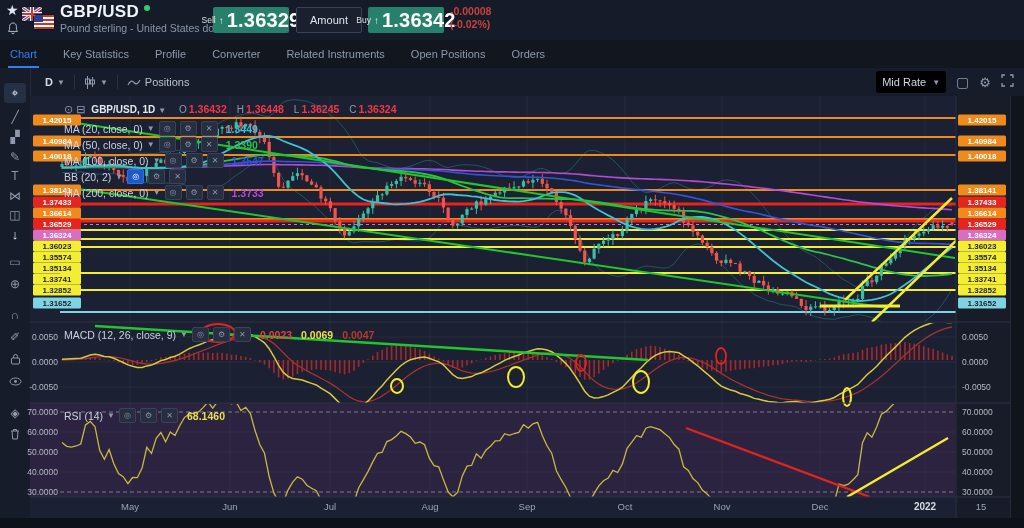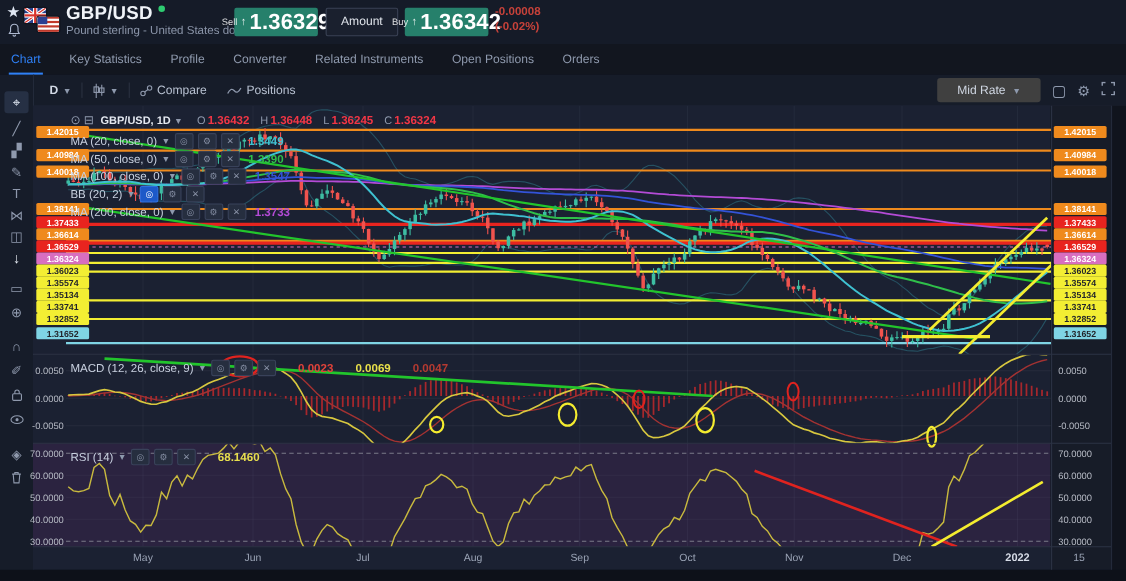--- a/index.html
+++ b/index.html
@@ -27,22 +27,22 @@
   .tab{cursor:pointer;position:relative;height:28px;display:flex;align-items:center}
   .tab.on{color:#2f80f6}
   .tab.on::after{content:"";position:absolute;left:-2px;right:-2px;bottom:0;height:2px;background:#2f80f6}
   
   .tb{position:absolute;top:68px;left:30px;width:994px;height:28px;background:#161c29;border-bottom:1px solid #232a3a;
       display:flex;align-items:center;font-size:11px;color:#b7c0d0}
   .tbi{display:flex;align-items:center;gap:4px;padding:0 9px;cursor:pointer;height:100%}
   .caret{font-size:8px;color:#8e99ad}
   .vsep{width:1px;height:14px;background:#2a3140}
   .tbR{margin-left:auto;display:flex;align-items:center;gap:10px;padding-right:10px}
-  .midrate{background:#404040;border-radius:3px;height:22px;display:flex;align-items:center;gap:6px;
-           padding:0 18px;font-size:11px;color:#cfd6e2;cursor:pointer}
+  .midrate{background:#000000;border-radius:3px;height:22px;display:flex;align-items:center;gap:6px;
+           padding:0 6px;font-size:11px;color:#cfd6e2;cursor:pointer}
   .ticon{color:#8e99ad;font-size:13px;cursor:pointer}
   
   .ltools{position:absolute;top:68px;left:0;width:30px;height:460px;background:#161c29;border-right:1px solid #232a3a}
   .tool{position:absolute;left:4px;width:22px;height:20px;display:flex;align-items:center;justify-content:center;
         color:#8f99ad;font-size:12px;cursor:pointer;border-radius:3px}
   .tool.on{background:#263044;color:#d7dee9}
   .tool.white{color:#e8edf5;font-weight:bold;font-size:13px}
   
   .pane{position:absolute;left:30px;width:925px}
   .scalecol{position:absolute;left:955px;top:96px;width:55px;height:422px;background:#171c28}
@@ -52,21 +52,21 @@
   .leg{position:absolute;z-index:3;white-space:nowrap;font-size:10.5px;color:#c6cede}
   .leg .sym{font-size:10px;font-weight:bold;color:#e4e8f0}
   .leg .gicon{color:#8f99ad;font-size:11px;margin-right:3px}
   .leg .ol{color:#8f99ad;font-size:10px;margin-left:7px}
   .leg .ov{color:#f23645;font-size:10.5px;font-weight:bold;margin-left:2px}
   .ind-row{position:absolute;z-index:3;display:flex;align-items:center;gap:4px;font-size:10.5px;color:#c9d1e0;white-space:nowrap}
   .mini{width:15px;height:13px;background:#262e3f;border:1px solid #39425a;border-radius:2px;color:#8a93a8;
         font-size:8px;display:flex;align-items:center;justify-content:center;cursor:pointer}
   .mini.blue{background:#1d59c8;color:#fff;border-color:#2f6fe0}
   .ind-val{font-weight:bold;margin-left:4px}
-  .mval{font-weight:bold;margin-left:16px}
+  .mval{font-weight:bold;margin-left:5px}
   svg text{font-family:"Liberation Sans",sans-serif}
   #csvg{position:absolute;left:0;top:96px;z-index:2;pointer-events:none}
 </style>
 </head>
 <body>
 
 <div class="hdr">
   <span class="star">★</span>
   <span class="bell">
     <svg width="12" height="13" viewBox="0 0 12 13">
@@ -136,28 +136,20 @@
   <div class="tbi">
     <svg width="12" height="13" viewBox="0 0 12 13">
         <line x1="3.5" y1="0" x2="3.5" y2="13" stroke="#8f99ad" stroke-width="1"></line>
         <rect x="1.5" y="3" width="4" height="5" fill="none" stroke="#8f99ad"></rect>
         <line x1="8.5" y1="1" x2="8.5" y2="11" stroke="#8f99ad" stroke-width="1"></line>
         <rect x="6.5" y="4" width="4" height="4" fill="none" stroke="#8f99ad"></rect>
       </svg>
     <span class="caret">▼</span>
   </div>
   <div class="vsep"></div>
-  <div class="tbi">
-    <svg width="12" height="11" viewBox="0 0 12 11">
-        <circle cx="3" cy="8" r="2" fill="none" stroke="#8f99ad"></circle>
-        <circle cx="9" cy="3" r="2" fill="none" stroke="#8f99ad"></circle>
-        <line x1="4.4" y1="6.6" x2="7.6" y2="4.4" stroke="#8f99ad"></line>
-      </svg>
-    <span>Compare</span>
-  </div>
   <div class="tbi">
     <svg width="14" height="9" viewBox="0 0 14 9">
         <path d="M1 7 Q4 1 7 4.5 T13 2" fill="none" stroke="#8f99ad" stroke-width="1.2"></path>
       </svg>
     <span>Positions</span>
   </div>
   <div class="tbR">
     <div class="midrate">
       <span>Mid Rate</span>
         <span class="caret">▼</span>

